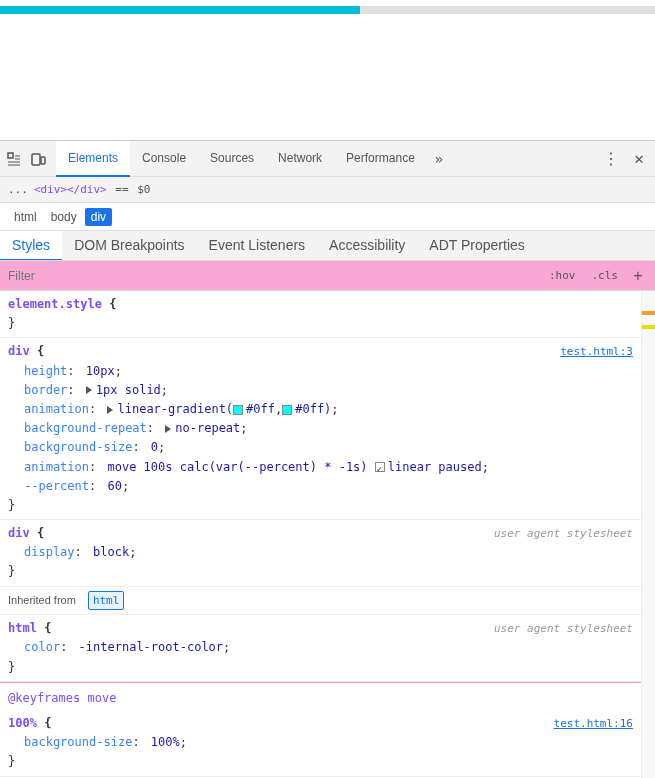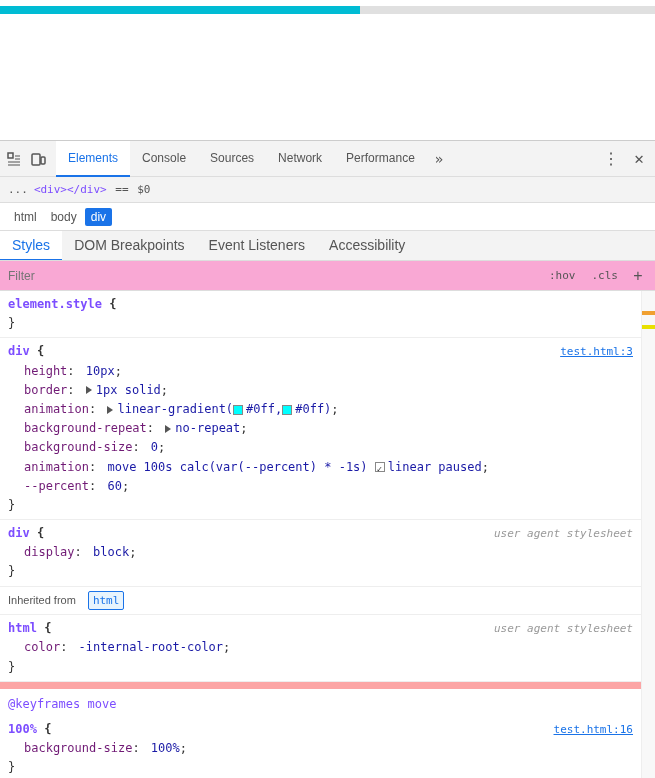--- a/index.html
+++ b/index.html
@@ -283,21 +283,21 @@
       padding: 0 8px;
       color: #333;
     }
     .css-property-line {
       padding: 0 8px 0 24px;
       display: flex;
       align-items: center;
       gap: 0;
       color: #333;
     }
-    .css-prop-name { color: #701a75; }
+    .css-prop-name { color: #3b82f6; }
     .css-prop-colon { color: #333; margin-right: 4px; }
     .css-prop-value { color: #1a1aa6; }
     .css-prop-semicolon { color: #333; }
 
     .color-swatch {
       display: inline-block;
       width: 10px;
       height: 10px;
       border: 1px solid #888;
       margin-right: 3px;
@@ -359,21 +359,21 @@
       padding: 0 4px;
       font-size: 11px;
       font-family: monospace;
     }
 
     .keyframes-header {
       padding: 6px 8px 2px 8px;
       color: #7c4dff;
       font-family: monospace;
       font-size: 12px;
-      border-top: 7px solid #fca5a5;
+      border-top: 1px solid #fca5a5;
     }
   </style>
 </head>
 <body>
 
 <div class="preview-area">
   <div class="progress-bar-container">
     <div class="progress-bar" style="width:55%;background:#00bcd4;"></div>
   </div>
 </div>
@@ -419,20 +419,21 @@
     <div class="node-item">html</div>
     <div class="node-item">body</div>
     <div class="node-item selected">div</div>
   </div>
 
   <div class="sub-tab-bar">
     <div class="sub-tab active">Styles</div>
     <div class="sub-tab">DOM Breakpoints</div>
     <div class="sub-tab">Event Listeners</div>
     <div class="sub-tab">Accessibility</div>
+    <div class="sub-tab">ADT Properties</div>
   </div>
 
   <div class="filter-bar">
     <input class="filter-input" type="text" placeholder="Filter" style="">
     <div class="filter-actions">
       <div class="filter-btn">:hov</div>
       <div class="filter-btn">.cls</div>
       <div class="filter-plus">+</div>
     </div>
   </div>

